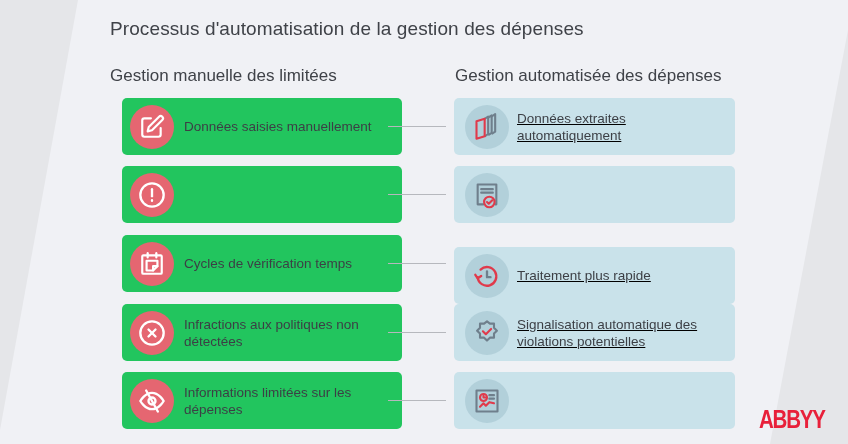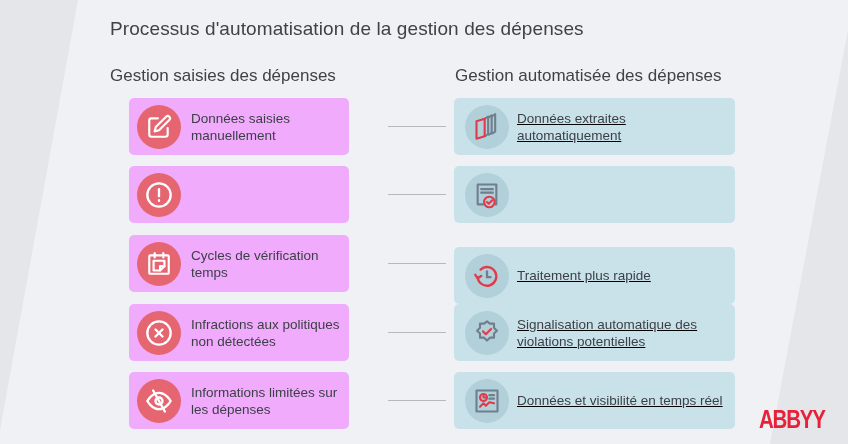--- a/index.html
+++ b/index.html
@@ -24,21 +24,21 @@
   }
   .col-head {
     position:absolute; top:66px; font-size:17px; color:#3f4248;
   }
   .col-head.left { left:110px; }
   .col-head.right { left:455px; }
   .card {
     position:absolute; height:57px; border-radius:5px;
     display:flex; align-items:center; box-sizing:border-box;
   }
-  .card.manual { left:129px; width:220px; background:#f0abfc; }
+  .card.manual { left:122px; width:280px; background:#22c55e; }
   .card.auto { left:454px; width:281px; background:#c9e2ea;text-decoration:underline; }
   .icon-circle {
     width:44px; height:44px; border-radius:50%; margin-left:8px; flex:0 0 44px;
     display:flex; align-items:center; justify-content:center;
   }
   .manual .icon-circle { background:#e56671; }
   .auto .icon-circle { background:#b2d0da; margin-left:11px; }
   .card-text {
     margin-left:10px; font-size:13.5px; line-height:17px; color:#3c3f45;
     padding-right:8px;
@@ -54,21 +54,21 @@
     transform:scaleX(0.82); transform-origin:left center;
   }
 </style>
 </head>
 <body>
 
 <div class="bg-left"></div>
 <div class="bg-right"></div>
 
 <div class="title">Processus d'automatisation de la gestion des dépenses</div>
-<div class="col-head left">Gestion saisies des dépenses</div>
+<div class="col-head left">Gestion manuelle des limitées</div>
 <div class="col-head right">Gestion automatisée des dépenses</div>
 
 <div class="card manual" style="top:98px">
   <div class="icon-circle">
     <svg width="26" height="26" viewBox="0 0 24 24" fill="none" stroke="#fff" stroke-width="2" stroke-linecap="round" stroke-linejoin="round">
       <path d="M11 4H5a2 2 0 0 0-2 2v13a2 2 0 0 0 2 2h13a2 2 0 0 0 2-2v-6"></path>
       <path d="M18.5 2.5a2.1 2.1 0 0 1 3 3L12 15l-4 1 1-4z"></path>
     </svg>
   </div>
   <div class="card-text">Données saisies manuellement</div>
@@ -166,16 +166,15 @@
   <div class="icon-circle">
     <svg width="28" height="28" viewBox="0 0 24 24" fill="none" stroke-width="1.8" stroke-linecap="round" stroke-linejoin="round">
       <rect x="3" y="3" width="18" height="18" stroke="#6f7f8c"></rect>
       <circle cx="9" cy="9" r="3" stroke="#e03a4b"></circle>
         <path d="M9 7.5V9h1.5" stroke="#e03a4b"></path>
       <line x1="14" y1="7" x2="18" y2="7" stroke="#6f7f8c"></line>
         <line x1="14" y1="10" x2="18" y2="10" stroke="#6f7f8c"></line>
       <path d="M6 17l3-3 2 2 3-3 4 1" stroke="#e03a4b"></path>
     </svg>
   </div>
-  <div class="card-text">Données et visibilité en temps réel</div>
 </div>
 
 <div class="logo">ABBYY</div>
 
 </body></html>

